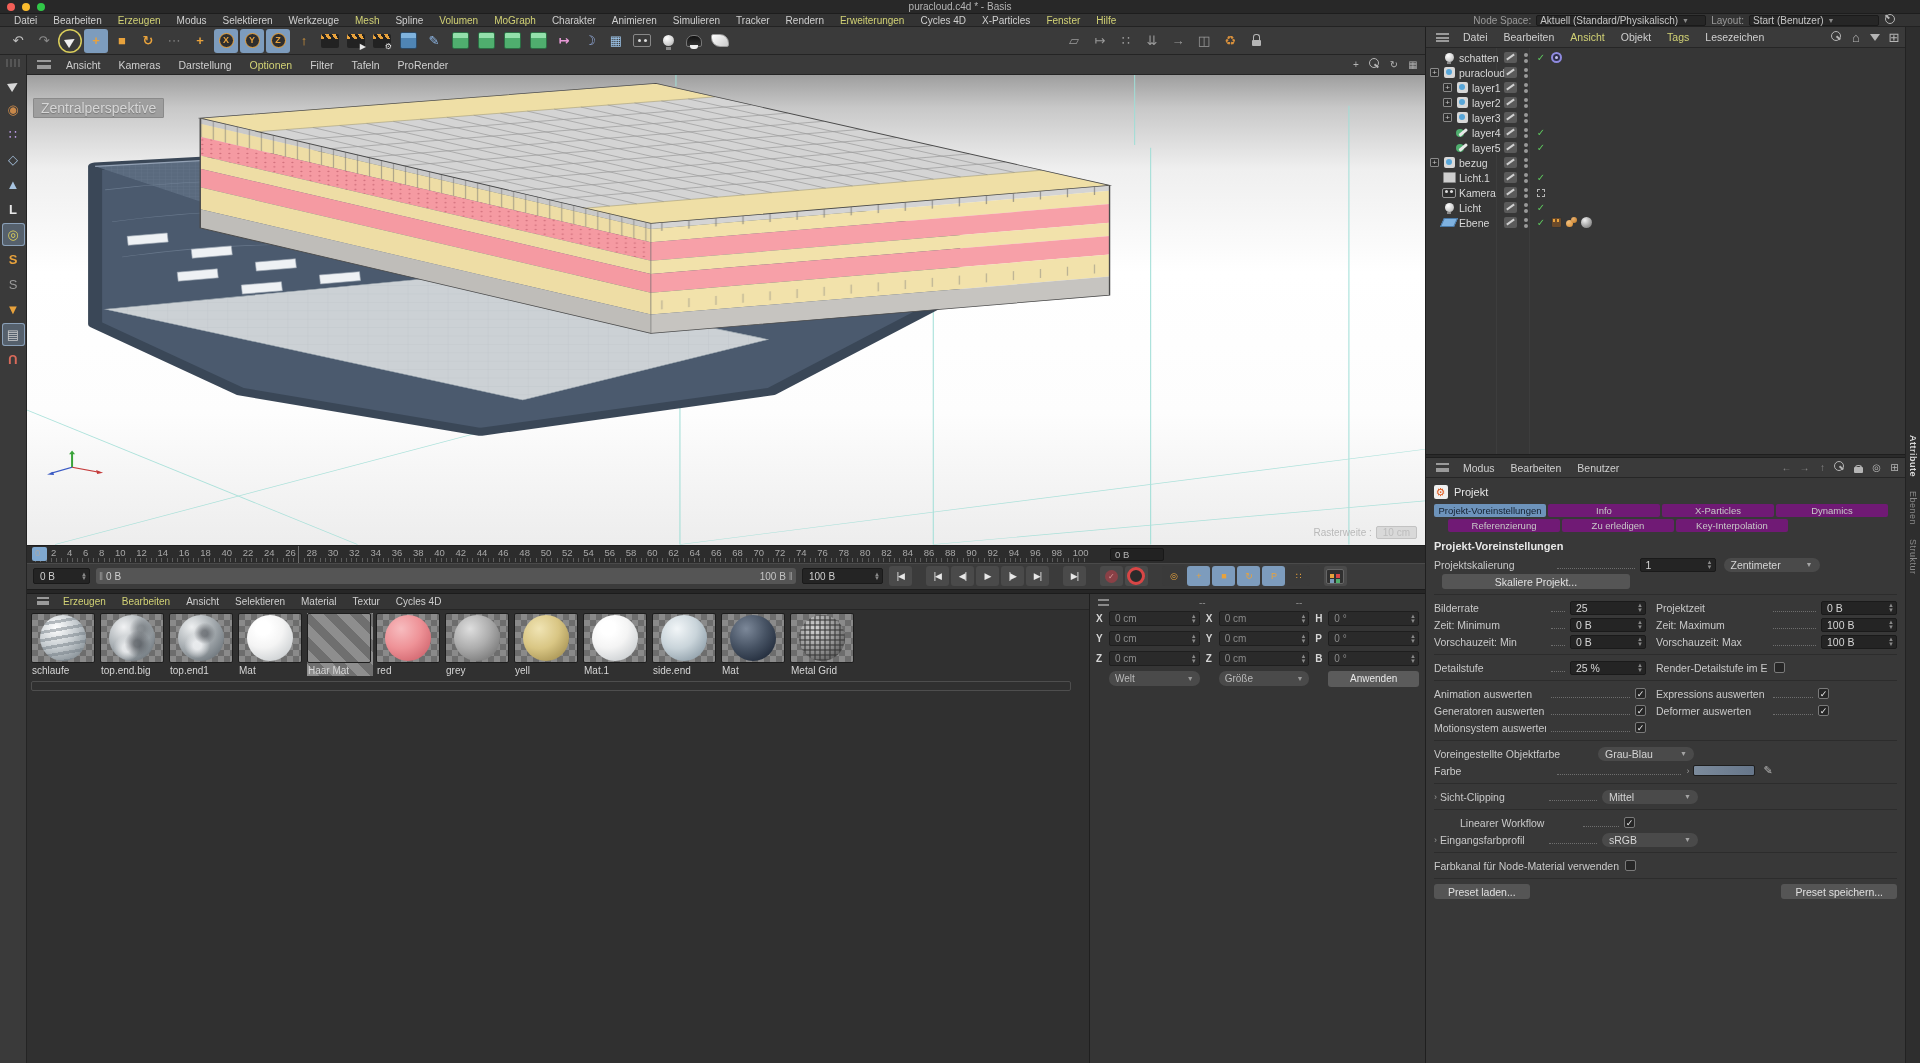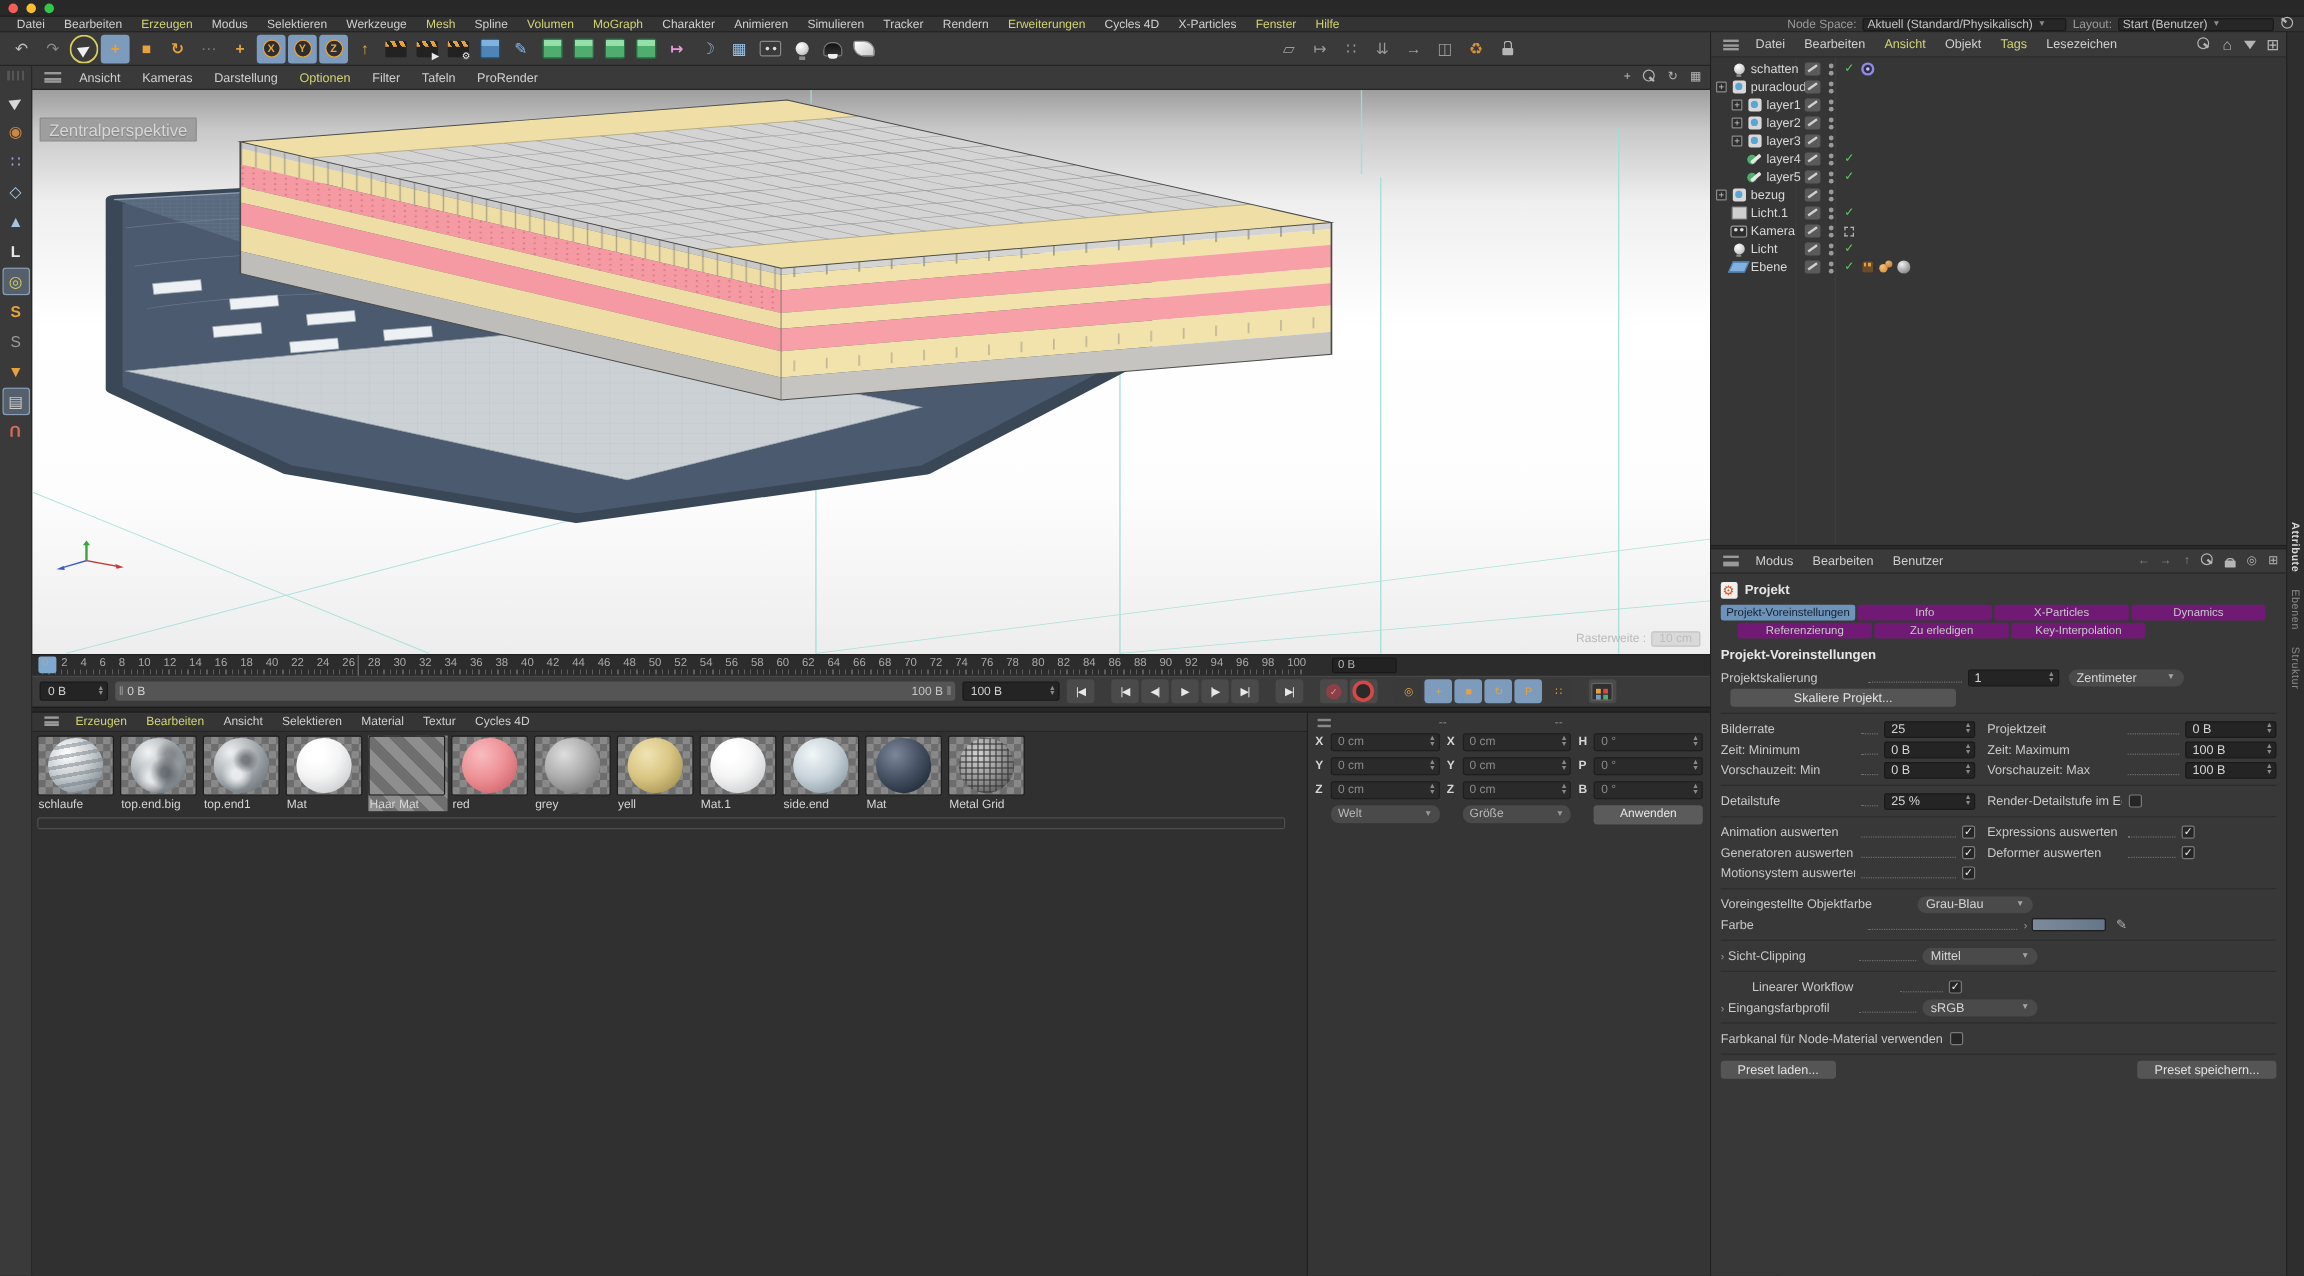--- a/index.html
+++ b/index.html
@@ -8,21 +8,21 @@
   .accent{color:#d2d275 !important}
   
   #titlebar{position:absolute;left:0;top:0;width:1920px;height:14px;background:#282828;border-bottom:1px solid #1d1d1d;display:flex;align-items:center}
   .tl{width:8px;height:8px;border-radius:50%;margin-left:7px}
   .tl.r{background:#f35f57}.tl.y{background:#fcbd2e}.tl.g{background:#31c748}
   #win-title{position:absolute;left:0;right:0;text-align:center;font-size:10px;color:#b5b5b5}
   
   #menubar{position:absolute;left:0;top:14px;width:1920px;height:13px;background:#333333;border-bottom:1px solid #222;display:flex;align-items:center;font-size:10px}
   #mb-items{display:flex;gap:0;padding-left:6px}
   #mb-items .mi{padding:0 8px;color:#cfcfcf;cursor:default}
-  #mb-right{margin-left:auto;display:flex;align-items:center;gap:5px;padding-right:6px;color:#9a9a9a}
+  #mb-right{margin-left:auto;display:flex;align-items:center;gap:5px;padding-right:22px;color:#9a9a9a}
   .mini-select{background:#262626;border:1px solid #1a1a1a;border-radius:2px;height:11px;display:flex;align-items:center;padding:0 3px;color:#c5c5c5;gap:4px}
   .mini-select .dd{font-size:7px;color:#8a8a8a}
   
   #toolbar{position:absolute;left:0;top:27px;width:1425px;height:28px;background:#3a3a3a;border-bottom:1px solid #242424;display:flex;align-items:center;padding-left:6px}
   .ic{width:24px;height:24px;display:flex;align-items:center;justify-content:center;border-radius:3px;position:relative;flex:0 0 auto}
   .ic .g{font-size:13px;line-height:1}
   .ic .g.bold{font-weight:bold}
   .ic .g.circ{border:1.5px solid #e8a23c;border-radius:50%;width:15px;height:15px;display:flex;align-items:center;justify-content:center;font-size:9px;font-weight:bold;background:#2e2e2e}
   .ic .g.cursor{display:inline-block;transform:rotate(-32deg) scale(.95)}
   .ic .g.flip{display:inline-block;transform:rotate(180deg)}
@@ -194,21 +194,21 @@
   #am-menu .burger::after{content:"";position:absolute;left:0;right:0;top:2.5px;height:2px;background:#9a9a9a}
   #am-menu-items{display:flex}
   #am-menu-items .mi{padding:0 8px;color:#cfcfcf}
   #am-right-icons{margin-left:auto;display:flex;gap:1px;padding-right:2px}
   #am-right-icons .ic{width:17px;height:15px}
   #am-right-icons .ic .g{font-size:10px}
   #am-body{flex:1;padding:4px 8px;overflow:hidden}
   #am-title{display:flex;align-items:center;gap:6px;height:20px}
   #am-title .obj-ico{width:14px;height:14px;background:#f0f0f0;border-radius:2px;position:relative}
   #am-title .obj-ico::after{content:"⚙";position:absolute;color:#e05a1e;font-size:11px;left:1.5px;top:0.5px}
-  #am-title .t{font-weight:bold;color:#e5e5e5;font-size:11px}
+  #am-title .t{font-weight:normal;color:#e5e5e5;font-size:11px}
   .tabrow{display:flex;gap:2px;margin-top:2px}
   .tabrow.r2{margin-left:14px}
   .tab{width:112px;height:13px;background:#701a75;border-radius:2px;font-size:9.5px;color:#c8c8c8;display:flex;align-items:center;justify-content:center;white-space:nowrap;overflow:hidden}
   .tab.active{background:#6d93bb;color:#14202e}
   #am-section{font-weight:bold;color:#e8e8e8;font-size:11px;margin:8px 0 4px 0}
   .arow{display:flex;align-items:center;height:17px;font-size:10.5px;position:relative}
   .albl{color:#c9c9c9;white-space:nowrap}
   .albl.w1{width:118px;flex:0 0 auto;overflow:hidden}
   .lead{flex:1;border-bottom:1px dotted #6e6e6e;height:8px;margin:0 5px}
   .ainp{width:76px;flex:0 0 auto;background:#242424;border:1px solid #1a1a1a;border-radius:2px;height:14px;display:flex;align-items:center;padding:0 2px 0 5px;color:#d5d5d5}
@@ -231,20 +231,21 @@
   #side-strip .vtab{writing-mode:vertical-rl;font-size:9px;color:#8a8a8a;letter-spacing:.5px}
   #side-strip .vtab.active{color:#d8d8d8;font-weight:bold}
 </style>
 </head>
 <body>
 
 <div id="titlebar">
   <span class="tl r"></span>
   <span class="tl y"></span>
   <span class="tl g"></span>
+  <span id="win-title">puracloud.c4d * - Basis</span>
 </div>
 
 <div id="menubar">
   <div id="mb-items">
       <span class="mi">Datei</span>
       <span class="mi">Bearbeiten</span>
       <span class="mi accent">Erzeugen</span>
       <span class="mi">Modus</span>
       <span class="mi">Selektieren</span>
       <span class="mi">Werkzeuge</span>

